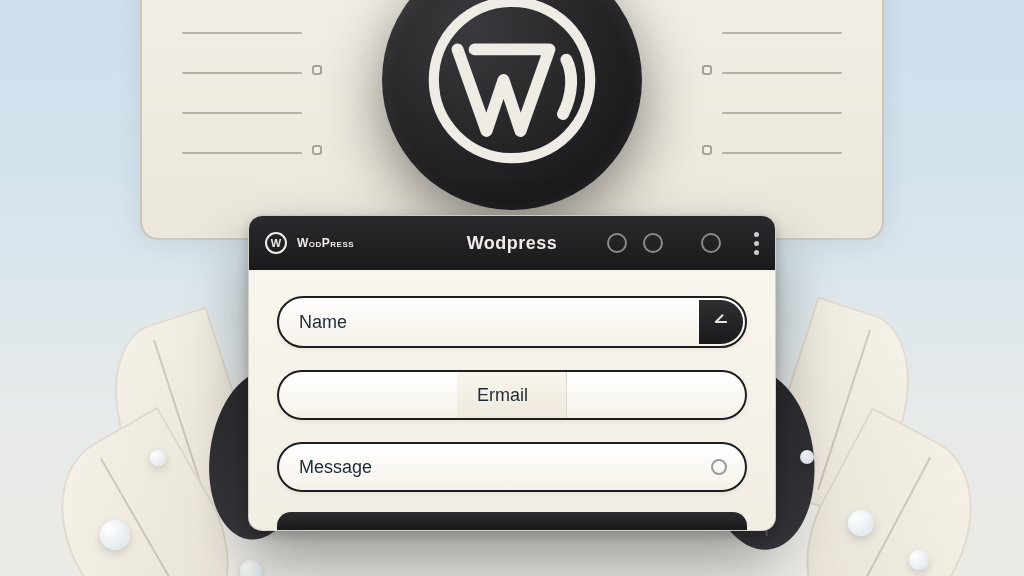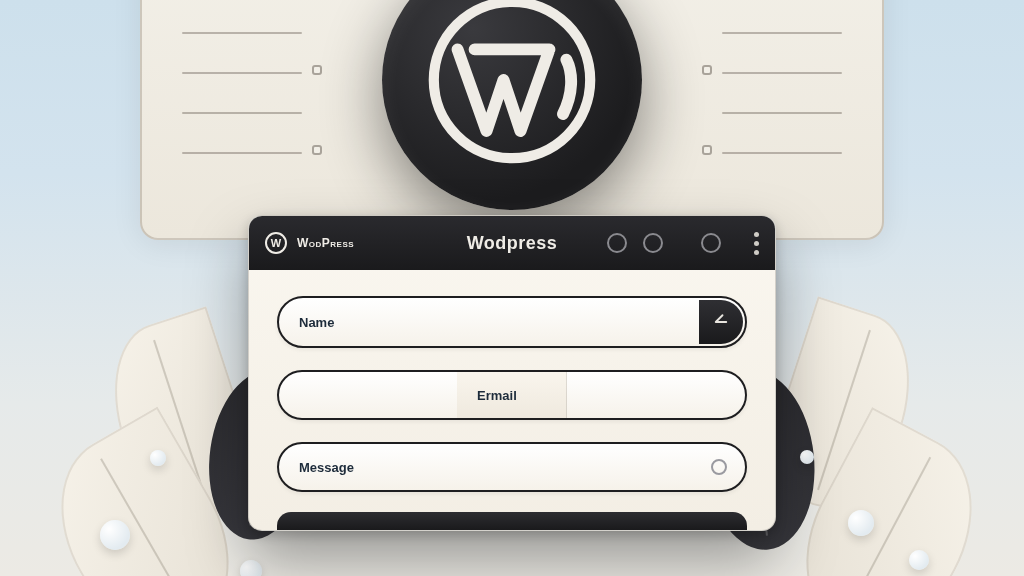--- a/index.html
+++ b/index.html
@@ -156,21 +156,21 @@
     position: relative;
     height: 50px;
     border: 2px solid #1e1e20;
     border-radius: 999px;
     background: linear-gradient(180deg, #ffffff, #f6f2ea);
     display: flex; align-items: center;
     padding: 0 20px;
     box-shadow: 0 2px 4px rgba(0,0,0,0.06);
   }
   .field .label {
-    font-size: 13px; font-weight: 700;
+    font-size: 18px; font-weight: 400;
     color: #1d2b3a;
     width: 95px;
     flex: none;
   }
   .field input {
     flex: 1;
     border: none; outline: none; background: transparent;
     font-size: 16px; color: #222; height: 100%;
   }
 

